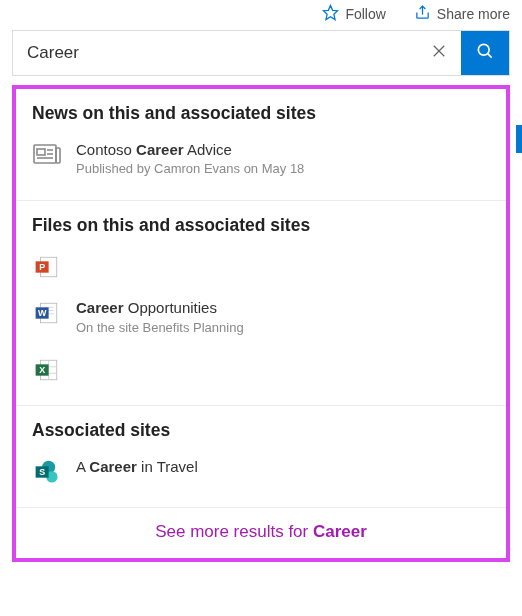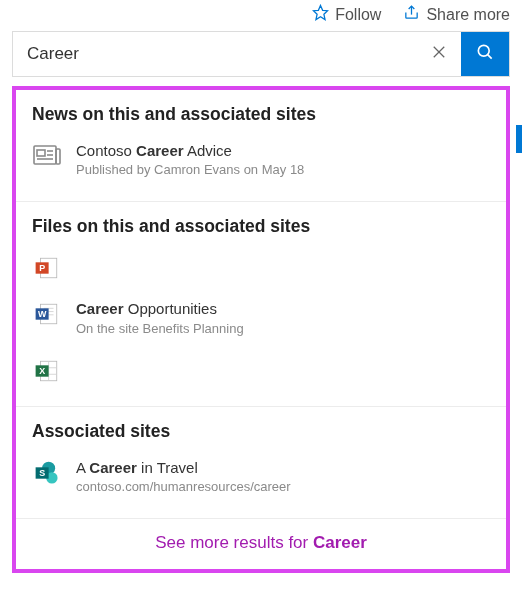--- a/index.html
+++ b/index.html
@@ -8,23 +8,23 @@
     background: #ffffff;
     width: 522px;
     height: 616px;
     overflow: hidden;
     color: #323130;
   }
   .topbar {
     display: flex;
     justify-content: flex-end;
     align-items: center;
-    gap: 22px;
+    gap: 28px;
     padding: 4px 12px 6px 0;
-    font-size: 16px;
+    font-size: 14px;
     color: #515151;
   }
   .topbar-item {
     display: flex;
     align-items: center;
     gap: 6px;
     cursor: pointer;
   }
   .searchbar {
     display: flex;
@@ -242,21 +242,20 @@
           <circle cx="18" cy="10" r="8" fill="#1a9ba1"></circle>
           <circle cx="22" cy="22" r="7" fill="#36c5c0"></circle>
           <rect x="2" y="9" width="16" height="14" fill="#036c70"></rect>
           <text x="10" y="20" font-size="11" fill="#fff" text-anchor="middle" font-weight="700">S</text>
         </svg>
       </div>
       <div class="item-body">
         <div class="item-title">
           <span>A </span><b>Career</b><span> in Travel</span>
         </div>
-        <div class="item-sub">contoso.com/humanresources/career</div>
       </div>
     </div>
   </div>
 
   <div class="seemore">
     <span>See more results for </span><b>Career</b>
   </div>
 
 </div>
 

